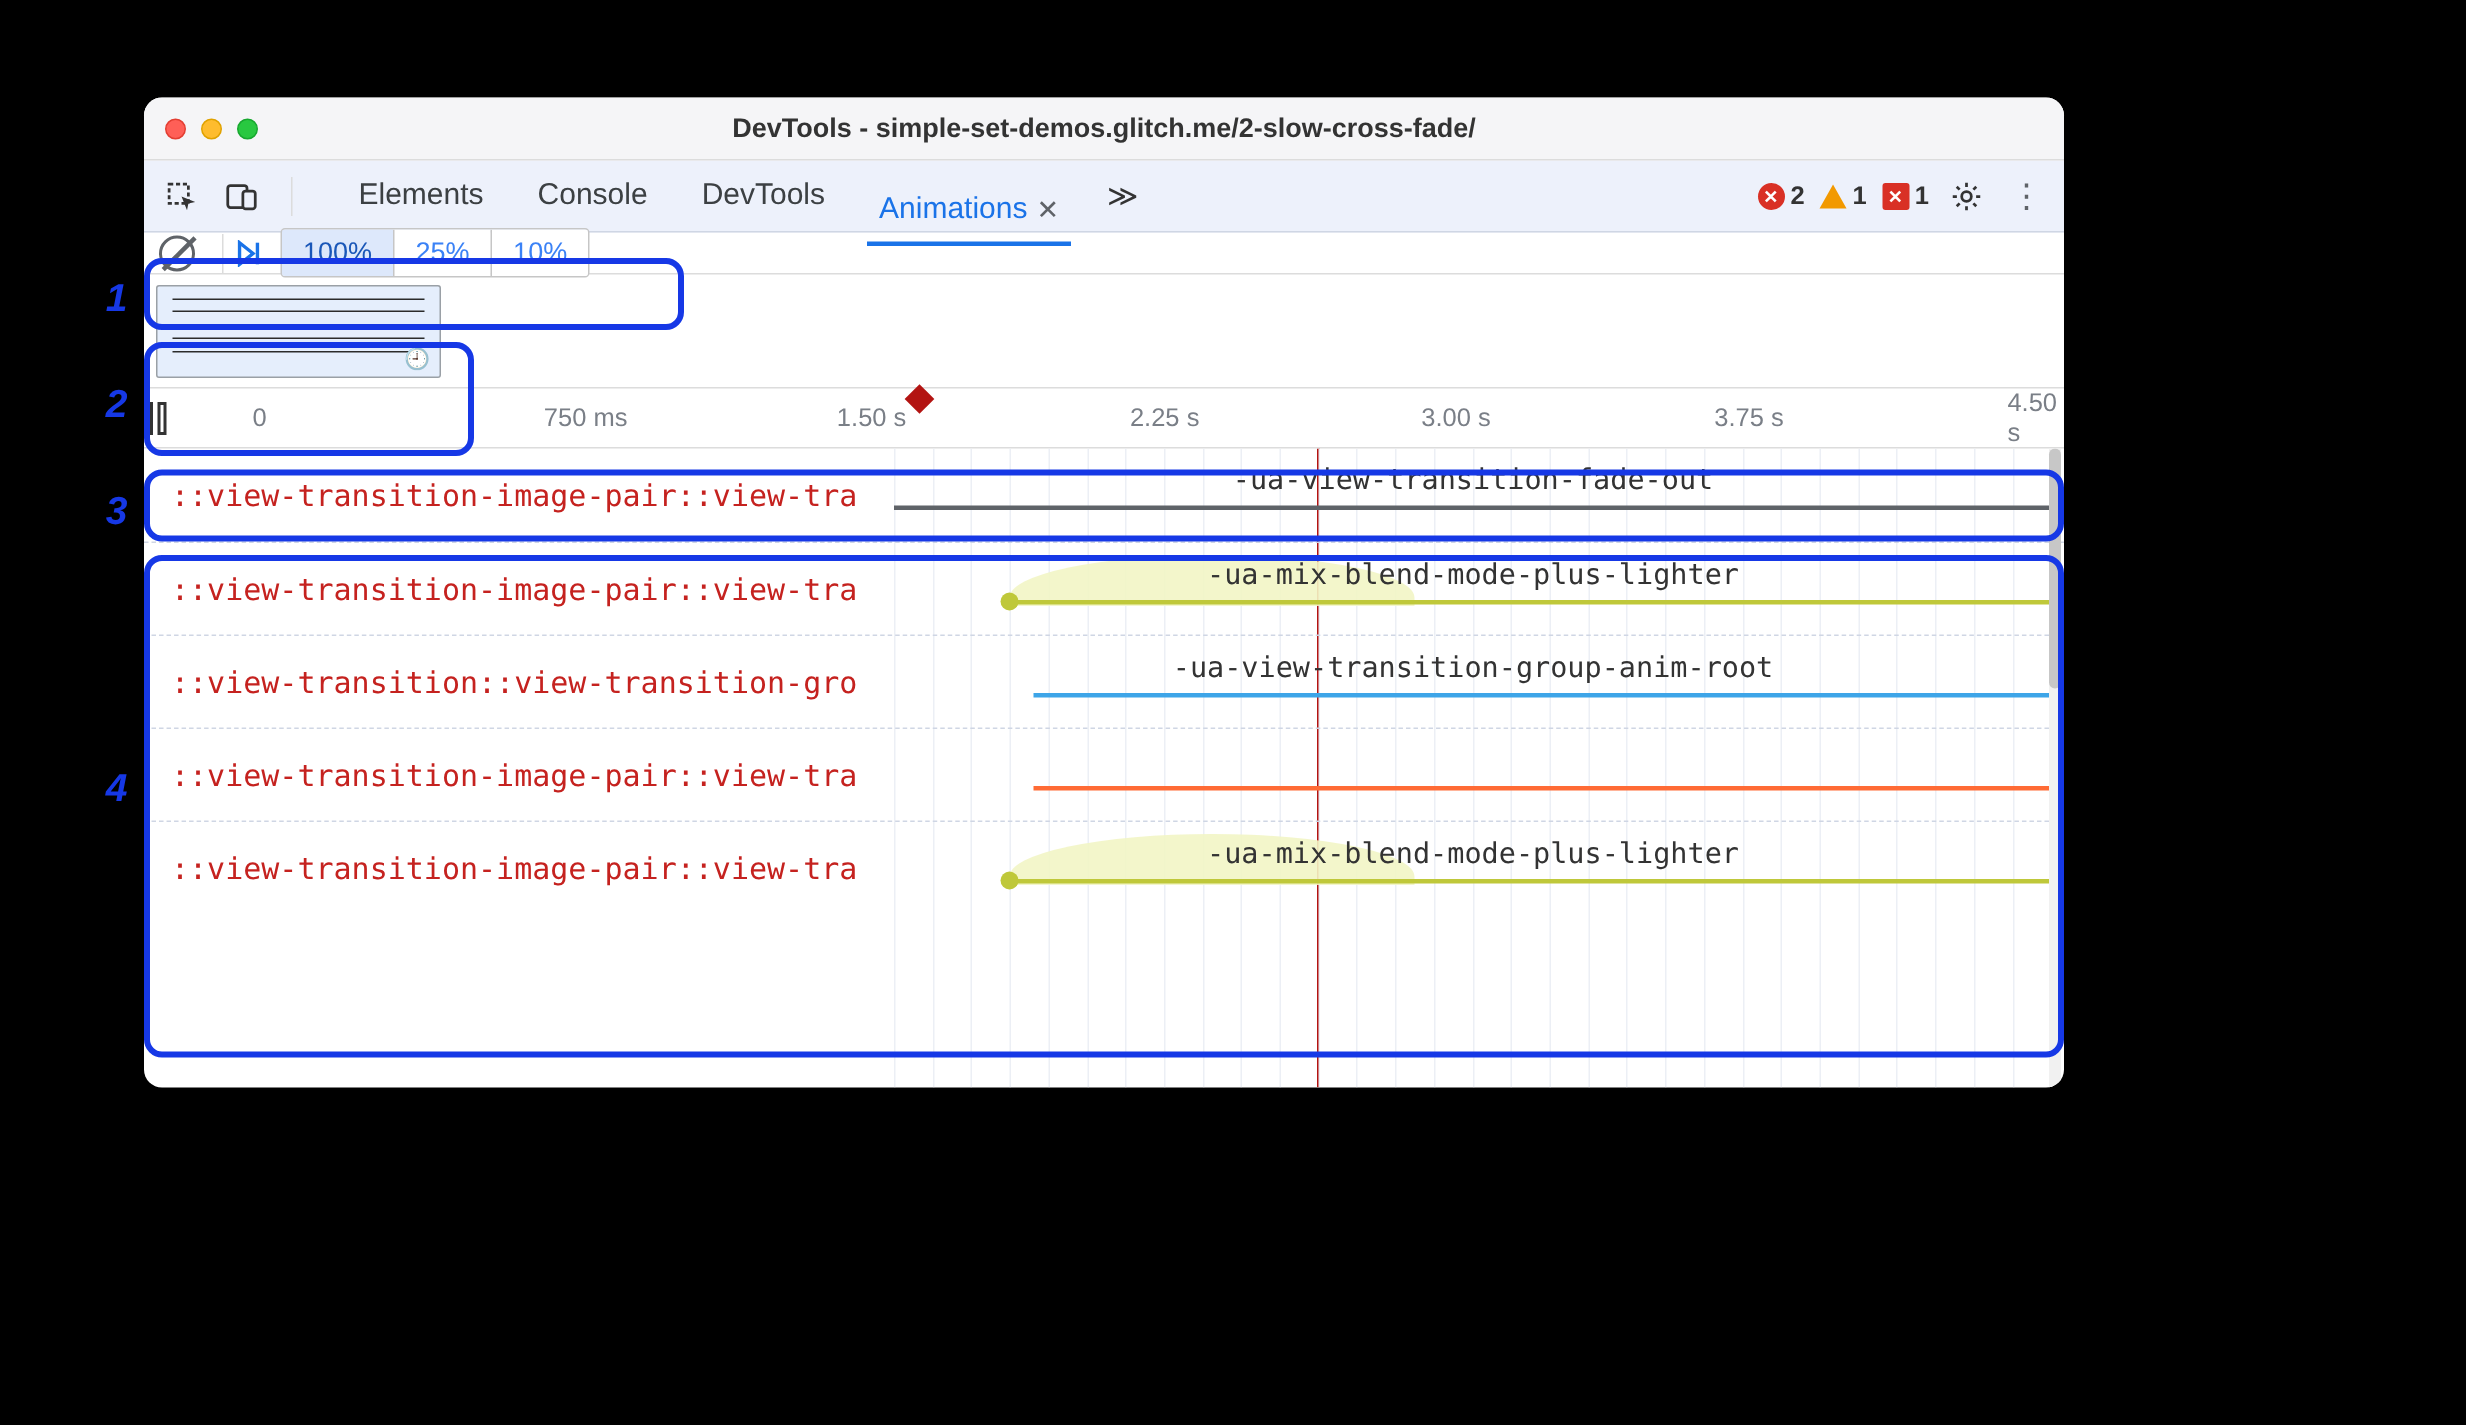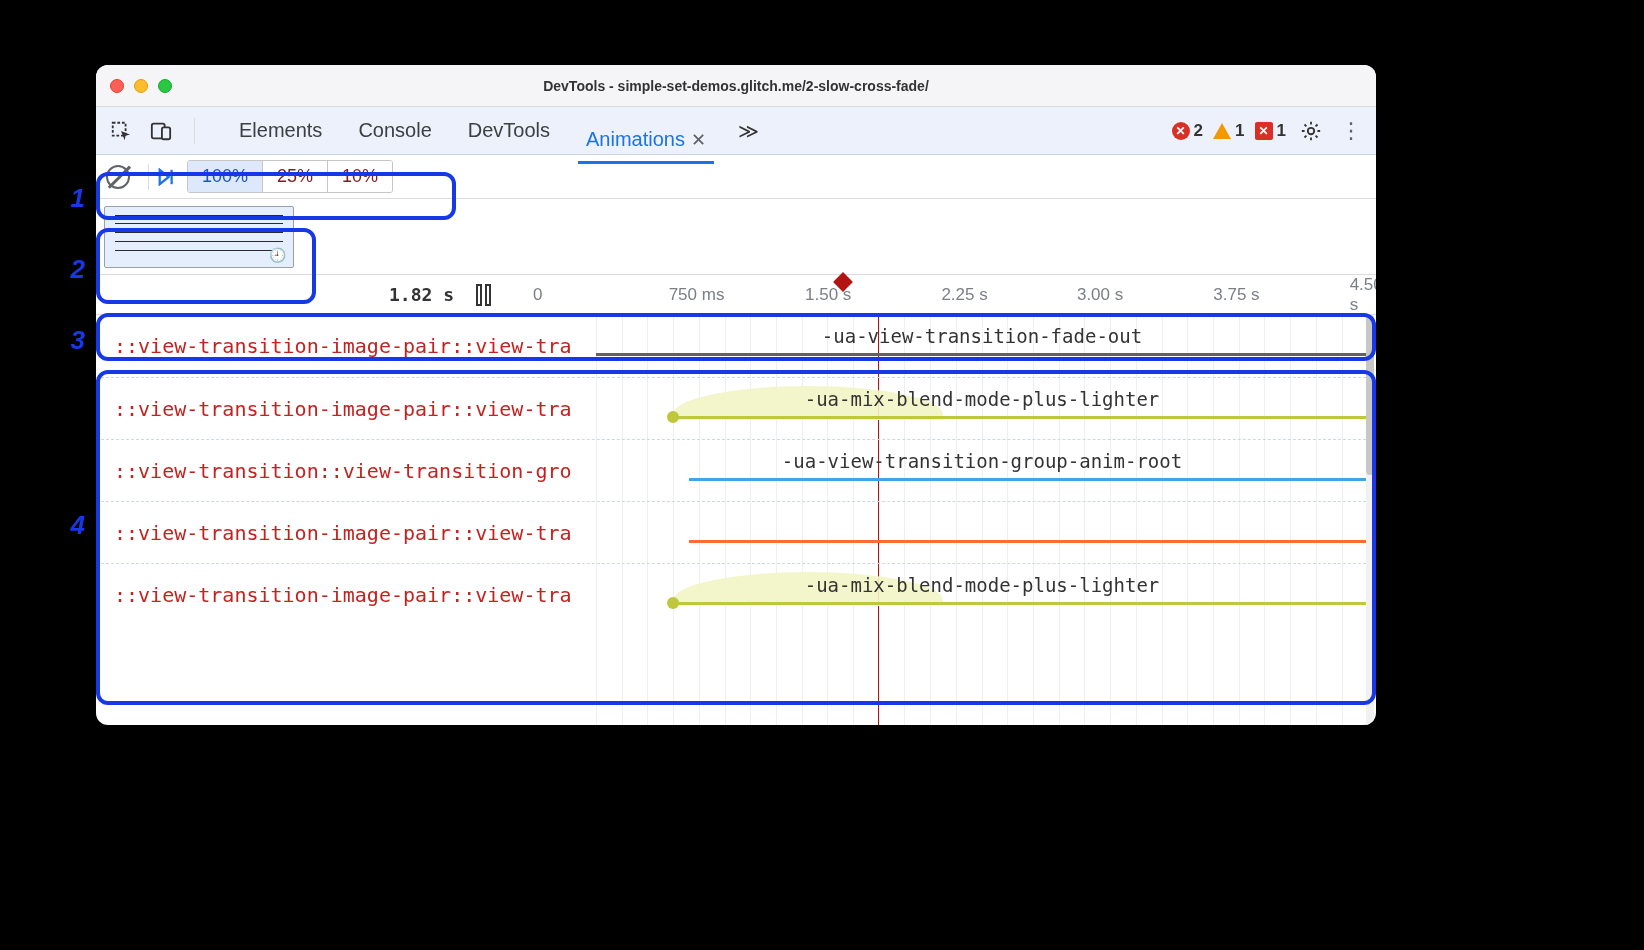--- a/index.html
+++ b/index.html
@@ -27,21 +27,21 @@
     display: flex; align-items: center;
     position: relative;
   }
   .traffic { display:flex; gap:10px; padding-left:14px; }
   .tl { width:14px; height:14px; border-radius:50%; }
   .tl.red { background:#ff5f57; border:1px solid #e33e32; }
   .tl.yellow { background:#febc2e; border:1px solid #e0a200; }
   .tl.green { background:#28c840; border:1px solid #17a82f; }
   .title {
     position:absolute; left:0; right:0; text-align:center;
-    font-weight:700; font-size:14px; color:#333;
+    font-weight:700; font-size:18px; color:#333;
   }
   .tabbar {
     height: 48px;
     background: #edf1fb;
     border-bottom: 1px solid #cfd6e4;
     display:flex; align-items:center;
     padding: 0 10px;
     gap: 10px;
   }
   .icon-btn {
@@ -59,41 +59,41 @@
   .chev { font-size:20px; color:#333; padding:0 4px; }
   .right-tools { margin-left:auto; display:flex; align-items:center; gap:10px; }
   .badge { display:flex; align-items:center; gap:4px; font-size:17px; font-weight:600; color:#333; }
   .badge .b { width:18px; height:18px; display:flex; align-items:center; justify-content:center; font-size:12px; font-weight:700; color:#fff; }
   .b.err { background:#d93025; border-radius:50%; }
   .b.warn { width:0;height:0;border-left:9px solid transparent;border-right:9px solid transparent;border-bottom:16px solid #f29900; position:relative; }
   .b.issue { background:#d93025; border-radius:2px; }
 
   
   .controls-row {
-    height: 44px;
+    height: 28px;
     border-bottom: 1px solid #dcdcdc;
     display:flex; align-items:center;
     padding: 4px 10px;
   }
   .clear-circle {
     width:24px;height:24px;border:2.5px solid #5f6368;border-radius:50%;
     position:relative; margin-right: 10px;
   }
   .clear-circle::after {
     content:""; position:absolute; width:2.5px; height:30px; background:#5f6368;
     transform: rotate(45deg); top:-5px; left:10px;
   }
   .vsep { width:1px; height:26px; background:#dcdcdc; margin:0 8px; }
   .play-next { color:#1a73e8; font-size:18px; display:flex; align-items:center; }
   .speed-group {
     margin-left:12px;
     display:flex; border:1px solid #c6c6c6; border-radius:3px; overflow:hidden;
   }
   .speed {
-    padding: 5px 14px; font-size:18px; color:#7f1d1d; background:#fff;
+    padding: 5px 14px; font-size:18px; color:#3b82f6; background:#fff;
   }
   .speed + .speed { border-left:1px solid #c6c6c6; }
   .speed.selected { background:#dde8fb; color:#1a57b8; }
 
   
   .thumbs-row {
     height: 76px; border-bottom:1px solid #dcdcdc;
     display:flex; align-items:center; padding: 6px 8px;
   }
   .anim-thumb {
@@ -286,21 +286,20 @@
             <div></div>
             <div></div>
             <div></div>
             <div></div>
           </div>
         <span class="clk">🕘</span>
       </div>
     </div>
 
     <div class="scrubber">
-      <div class="cur-time">1.82 s</div>
       <div class="pause-icon">
           <span></span>
           <span></span>
         </div>
       <div class="ticks" id="ticks">
         <span class="playhead-marker" id="ph-marker" style="left: 39.34%;"></span>
       <span class="t" style="left: 4%;">0</span>
           <span class="t" style="left: 19.438%;">750 ms</span>
           <span class="t" style="left: 34.969%;">1.50 s</span>
           <span class="t" style="left: 50.5%;">2.25 s</span>

